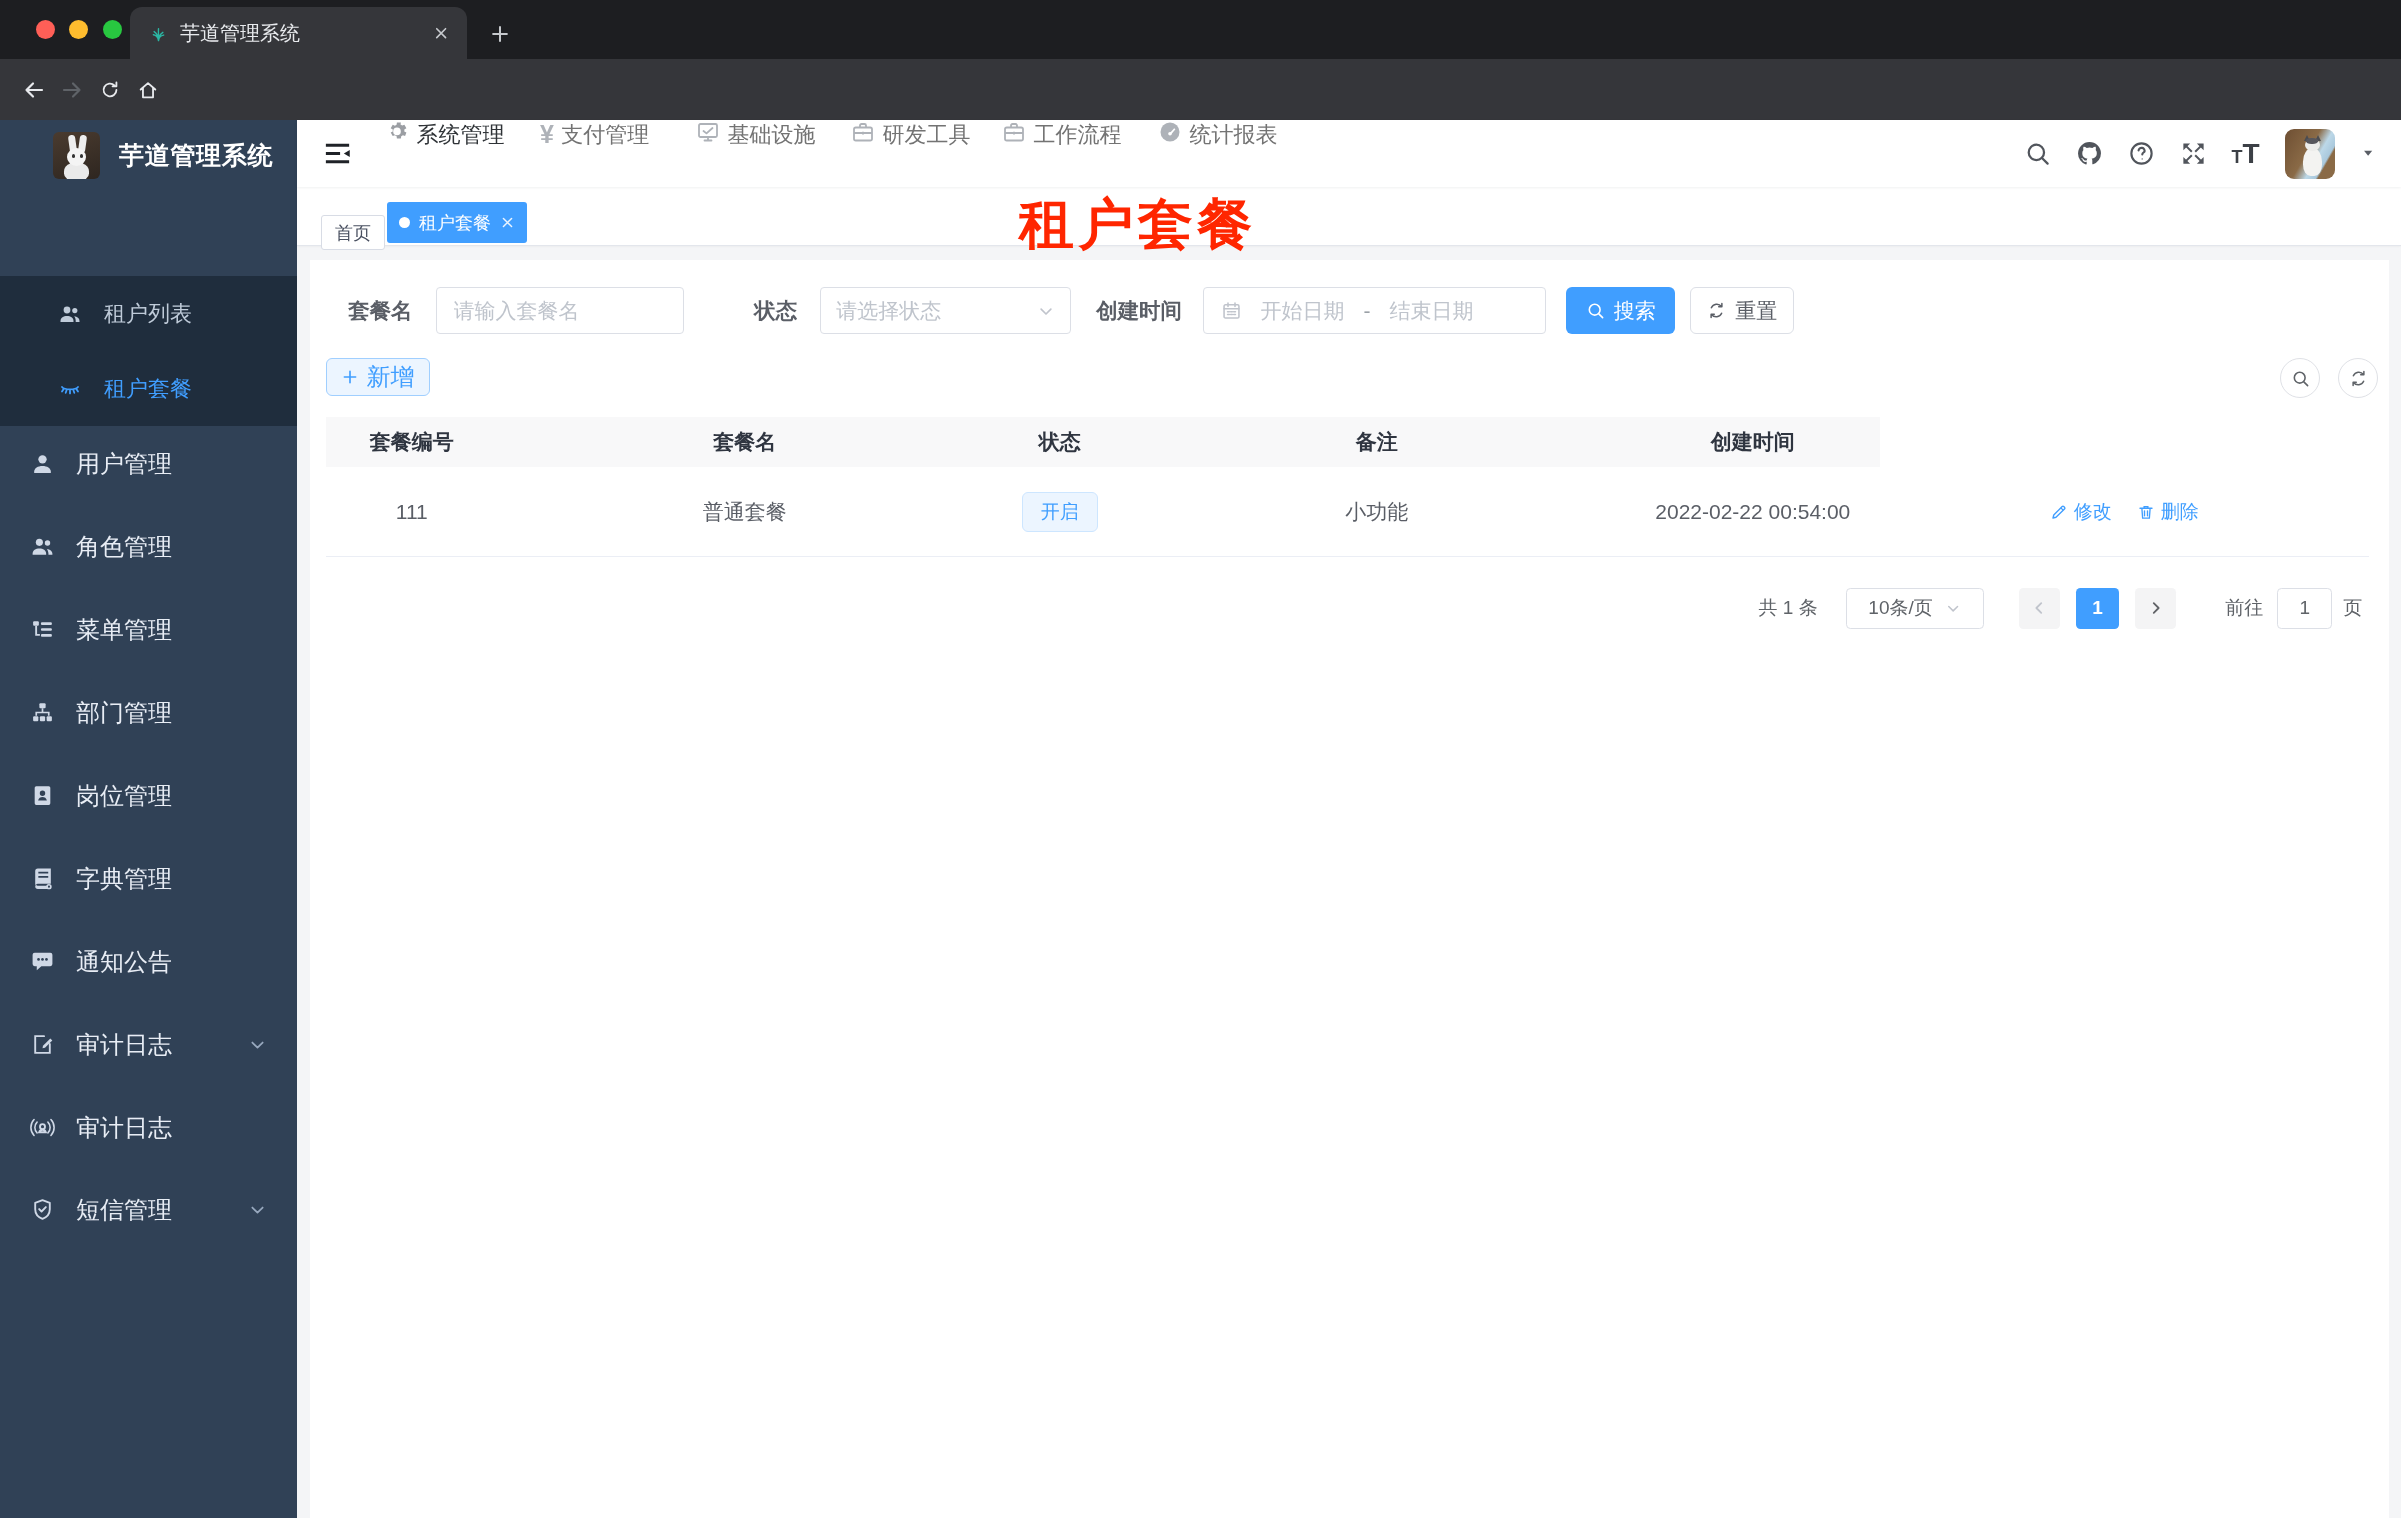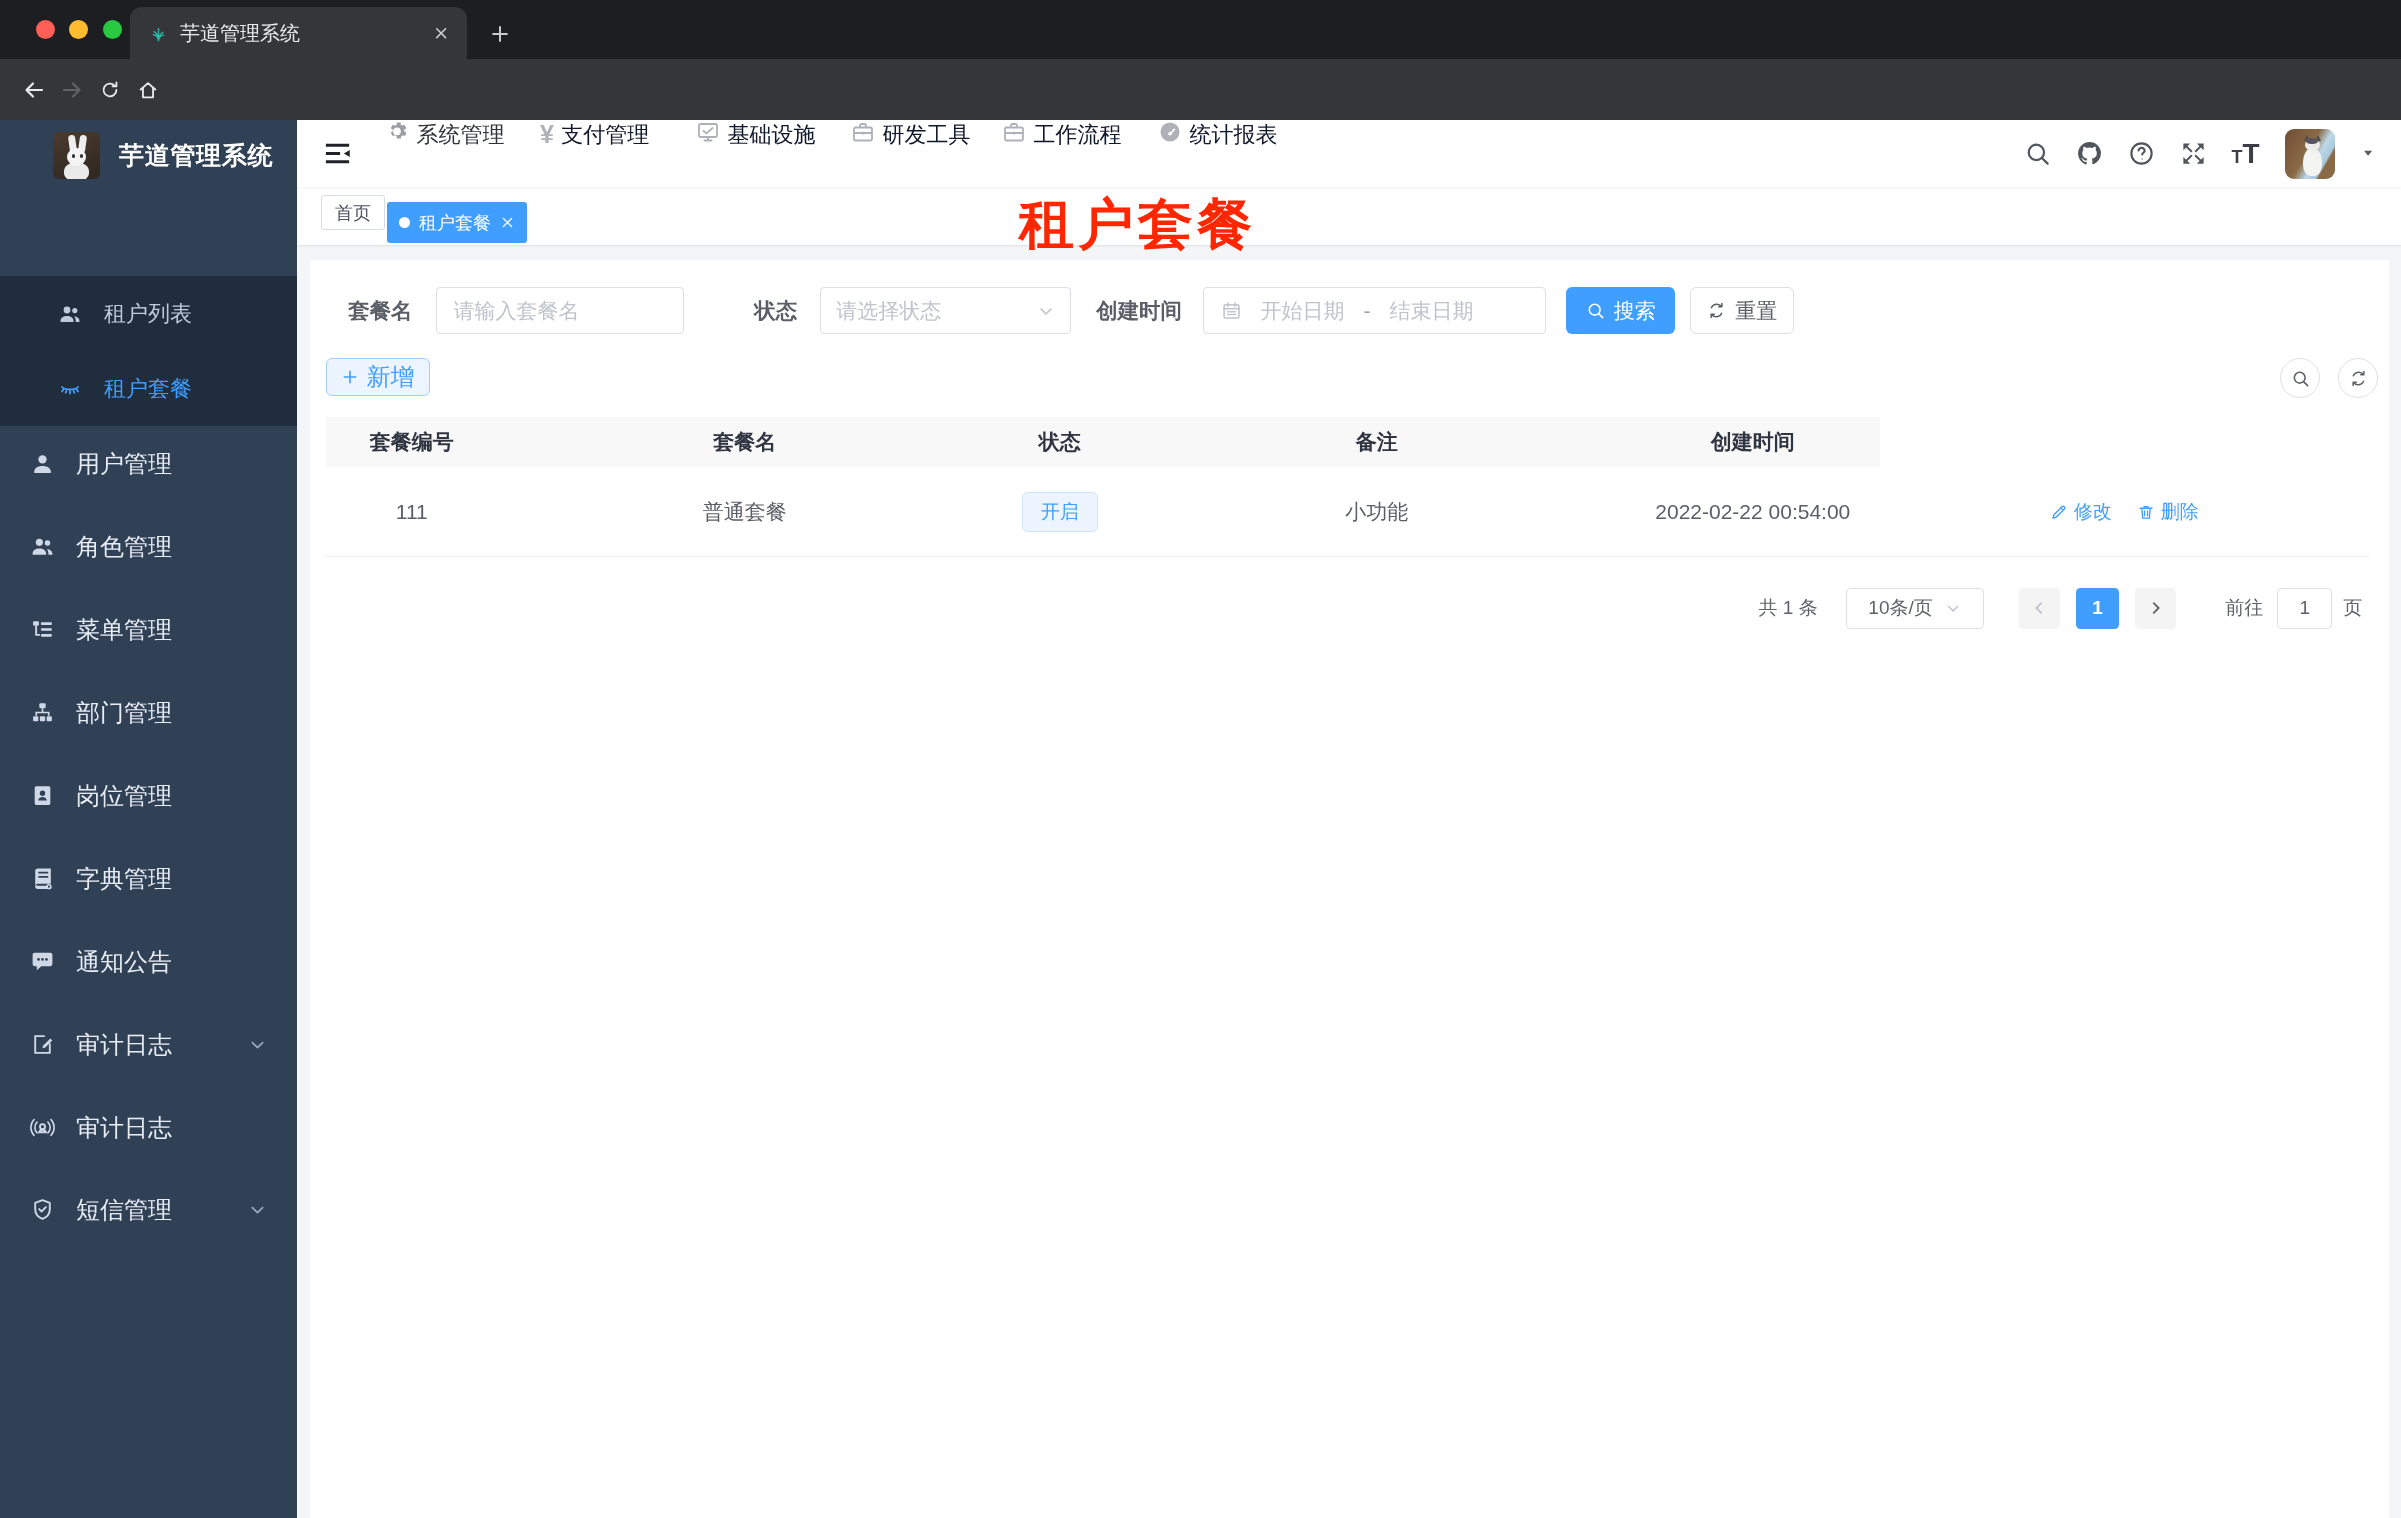--- a/index.html
+++ b/index.html
@@ -53,35 +53,35 @@
   .sub-item .s-label{margin-left:22px;font-size:22px}
   .sub-item.active{color:#409eff}
 
   
   #main{position:absolute;left:297px;top:0;width:2104px;height:1399px}
   #navbar{position:absolute;left:0;top:0;width:2104px;height:67px;background:#fff;
       box-shadow:0 0.7px 3px rgba(0,21,41,.08);z-index:3}
   #hamburger{position:absolute;left:22px;top:16.3px;width:37px;height:34px;display:flex;align-items:center;justify-content:center;color:#1f2227}
   .nav-item{position:absolute;top:0;height:67px;display:flex;align-items:flex-start;gap:7.4px;cursor:pointer}
   .nav-item .n-ico{width:24px;height:24px;color:#aeb2b8}
-  .nav-item .n-label{font-size:22px;color:#0f172a}
+  .nav-item .n-label{font-size:22px;color:#737373}
   .nav-item.active .n-label{color:#2f3337}
   .nav-item.active .n-ico{color:#9b9ea3}
   #nav-right{position:absolute;right:25px;top:0;height:67px;display:flex;align-items:center;gap:25px}
   .nr-ico{width:27px;height:27px;color:#51555c;cursor:pointer}
   #avatar{width:50px;height:50px;border-radius:9px;overflow:hidden;position:relative;
       background:linear-gradient(120deg,#6e4f33 0%,#8a6a46 45%,#bcd8e8 62%,#a9c8dc 75%,#8a6a46 78%);cursor:pointer}
   #avatar .cat-body{position:absolute;left:18px;top:19px;width:19px;height:28px;background:#f3f3f1;border-radius:48% 48% 40% 40%}
   #avatar .cat-head{position:absolute;left:20px;top:10.4px;width:15px;height:12.6px;background:#ececea;border-radius:50%}
   #avatar .cat-ear{position:absolute;top:6.7px;width:0;height:0;border-left:3.7px solid transparent;
       border-right:3.7px solid transparent;border-bottom:6.7px solid #4c4c50}
   #avatar .cat-mask{position:absolute;left:21.4px;top:9.6px;width:12px;height:6px;background:#56565c;border-radius:45%}
   #tagsbar{position:absolute;left:0;top:67px;width:2104px;height:58px;background:#fff;
       border-bottom:0.7px solid #e3e6ec;box-shadow:0 0.7px 2.2px rgba(0,0,0,.06);z-index:2}
-  #tag-home{position:absolute;left:24.4px;top:8px;height:33px;padding:0 12.6px;border:0.7px solid #d8dce5;
+  #tag-home{position:absolute;left:24.4px;top:28px;height:33px;padding:0 12.6px;border:0.7px solid #d8dce5;
       background:#fff;color:#495060;font-size:18px;display:flex;align-items:center;border-radius:3px;cursor:pointer}
   #tag-active{position:absolute;left:90px;top:15px;height:41px;padding:0 12px;background:#409eff;
       color:#fff;font-size:18px;display:flex;align-items:center;gap:9px;border-radius:3px;cursor:pointer}
   #tag-active .dot{width:11px;height:11px;border-radius:50%;background:#fff}
   #tag-active .x{width:15px;height:15px;color:#eaf4ff}
   #annotation{position:absolute;left:722px;top:68px;font-size:55px;color:#ff2600;font-weight:600;
       letter-spacing:4.4px;z-index:5;white-space:nowrap}
 
   
   #card{position:absolute;left:13.3px;top:140px;width:2079px;height:1258px;background:#fff}

